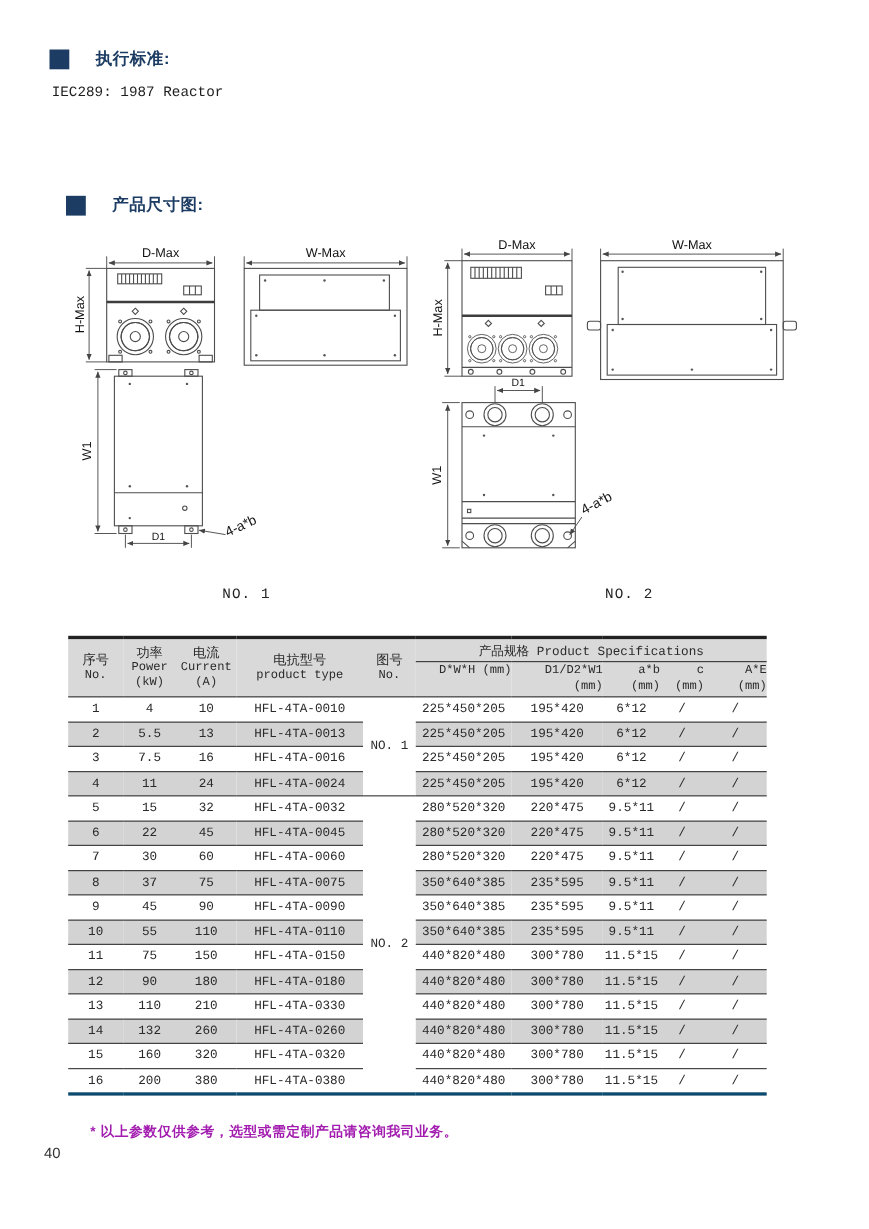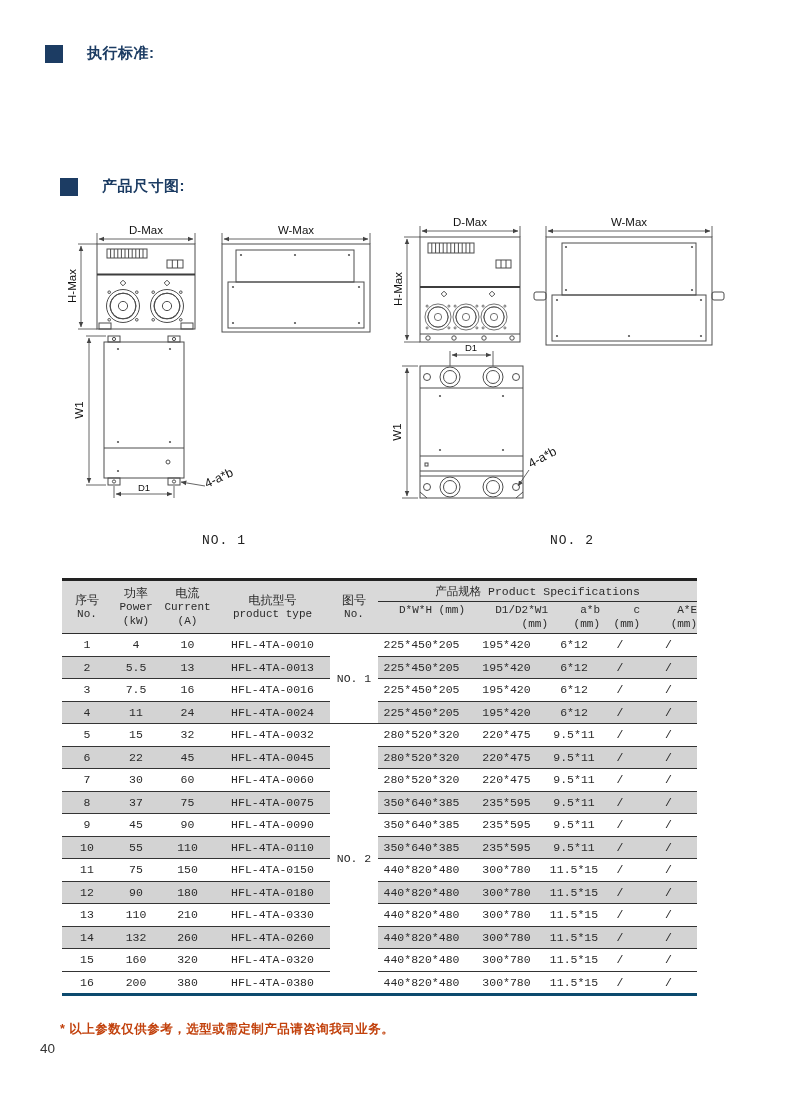--- a/index.html
+++ b/index.html
@@ -32,33 +32,34 @@
   th .en { font-size:11px; line-height:13.5px; font-family:"Liberation Mono", monospace; }
   th.group { font-size:11.5px; font-family:"Liberation Mono", monospace;
     border-bottom:1.4px solid #2e2e2e; padding:3px 0 2px 0; }
   tr.sub th { border-bottom:1.6px solid #2e2e2e; }
   tr.sub th .en { min-height:13.5px;text-align:right; }
   tbody td { text-align:center; font-size:11.5px; font-family:"Liberation Mono", monospace;
     height:21.5px; padding:0; border-bottom:1.4px solid #343434; background:#ffffff; }
   tbody tr.shaded td { background:#d3d3d3; }
   tbody td.fig-cell { background:#ffffff; font-size:11.5px; }
   tbody tr:last-child td { border-bottom:none; }
-  #footnote { position:absolute; left:60px; top:1021px; font-size:12.5px; font-weight:bold;
-    color:#c2410c; letter-spacing:0.5px; font-family:"Liberation Sans", sans-serif; }
+  #footnote { position:absolute; left:82px; top:1021px; font-size:12.5px; font-weight:bold;
+    color:#a21caf; letter-spacing:0.5px; font-family:"Liberation Sans", sans-serif; }
   #page-number { position:absolute; left:40px; top:1041px; font-size:13.5px; color:#333;
     font-family:"Liberation Sans", sans-serif; }
 </style>
 </head>
 <body>
 
 <div class="sec-header" style="left:45px; top:44px;">
   <div class="sec-square"></div>
   <div class="sec-title">执行标准:</div>
 </div>
 <div id="standards">
+  <div>IEC289: 1987 Reactor</div>
 </div>
 
 <div class="sec-header" style="left:45px; top:177px;padding-left:15px;">
   <div class="sec-square"></div>
   <div class="sec-title">产品尺寸图:</div>
 </div>
 
 <div id="diagrams">
 
   <svg width="0" height="0" style="position:absolute">

